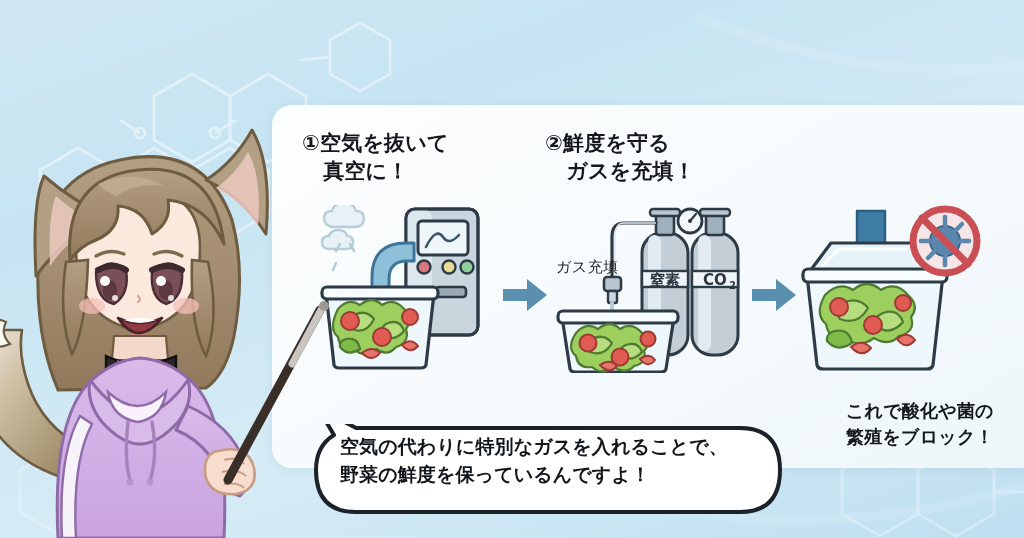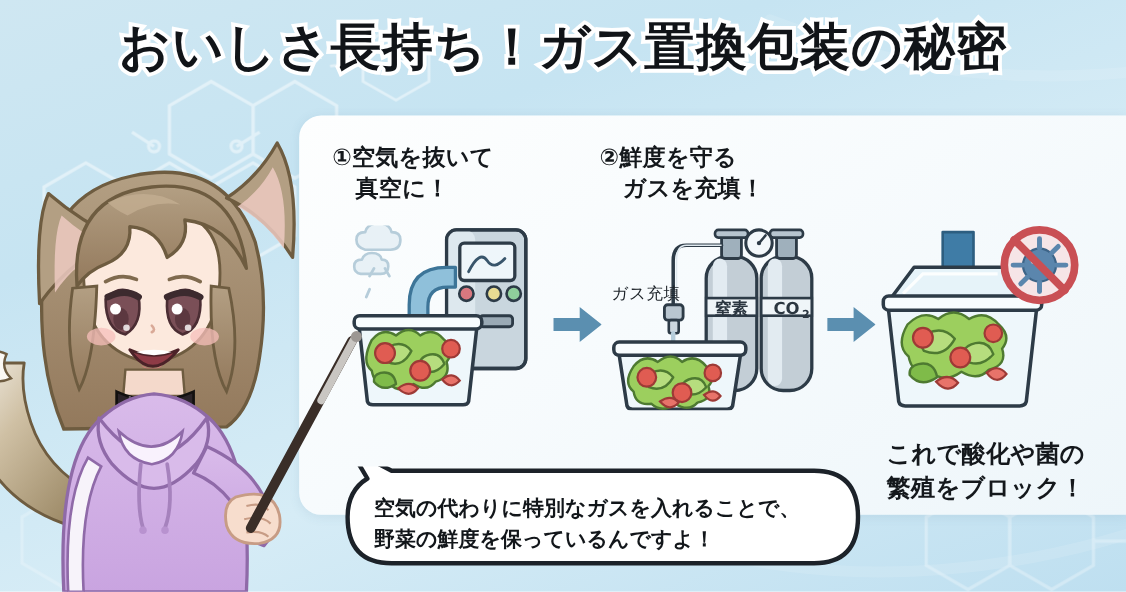--- a/index.html
+++ b/index.html
@@ -91,22 +91,22 @@
     left: 556px; top: 258px;
     font-size: 15px;
     font-weight: 400;
     color: #1b2127;
     letter-spacing: .5px;
   }
 
   
   #block-caption {
     position: absolute;
-    left: 806px; top: 398px;
-    font-size: 22px;
+    left: 846px; top: 398px;
+    font-size: 18px;
     font-weight: 700;
     line-height: 1.42;
     color: #14181c;
     white-space: pre-line;
     letter-spacing: .2px;
   }
 
   
   #speech-bubble {
     position: absolute;
@@ -116,21 +116,20 @@
   #speech-text {
     position: absolute;
     left: 340px; top: 433px;
     width: 430px;
     font-size: 19px;
     font-weight: 700;
     line-height: 1.45;
     color: #12161a;
     white-space: pre-line;
     letter-spacing: .1px;
-    margin-top: 16px;
   }
 
   
   #character {
     position: absolute;
     left: -8px; top: 120px;
     width: 340px; height: 418px;
   }
 </style>
 </head>
@@ -165,23 +164,20 @@
       <circle cx="956" cy="410" r="5"></circle>
       <polygon points="950,300 982,282 1014,300 1014,338 982,356 950,338" opacity=".45"></polygon>
     </g>
 
     <g fill="none" stroke="#ffffff" stroke-width="10" opacity=".22" stroke-linecap="round">
       <path d="M700 18 C800 55 880 78 1024 66"></path>
       <path d="M640 500 C760 532 900 524 1024 486"></path>
     </g>
   </svg>
 
-  <div id="title-bar">
-    <span id="title-text">おいしさ長持ち！ガス置換包装の秘密</span>
-  </div>
 
   <div id="panel"></div>
 
   <div class="step-head" id="step1-head">①空気を抜いて
 　真空に！</div>
   <div class="step-head" id="step2-head">②鮮度を守る
 　ガスを充填！</div>
 
   <svg class="illus" id="illus-1" width="200" height="165" viewBox="0 0 200 165">
 

